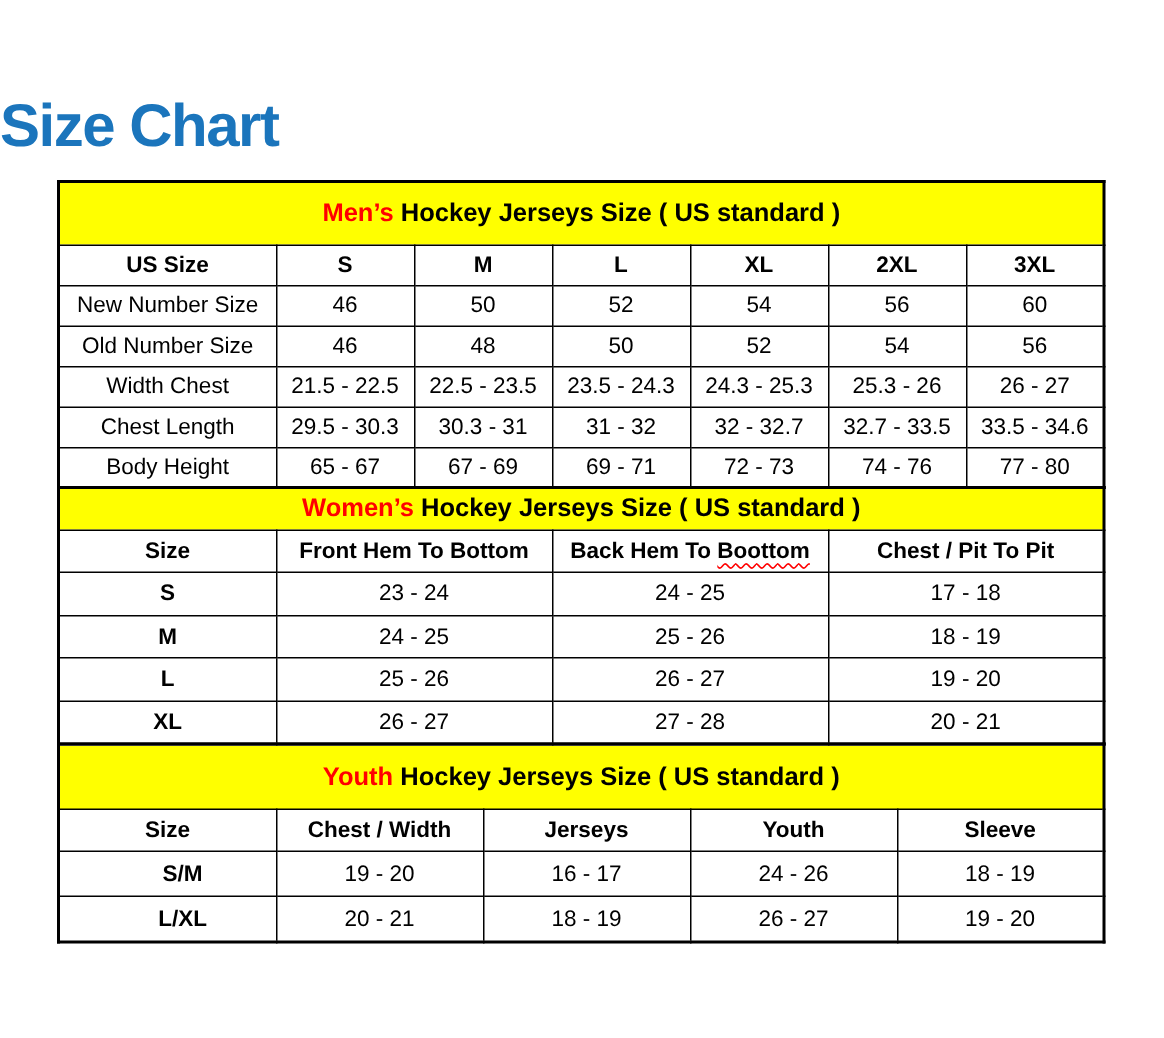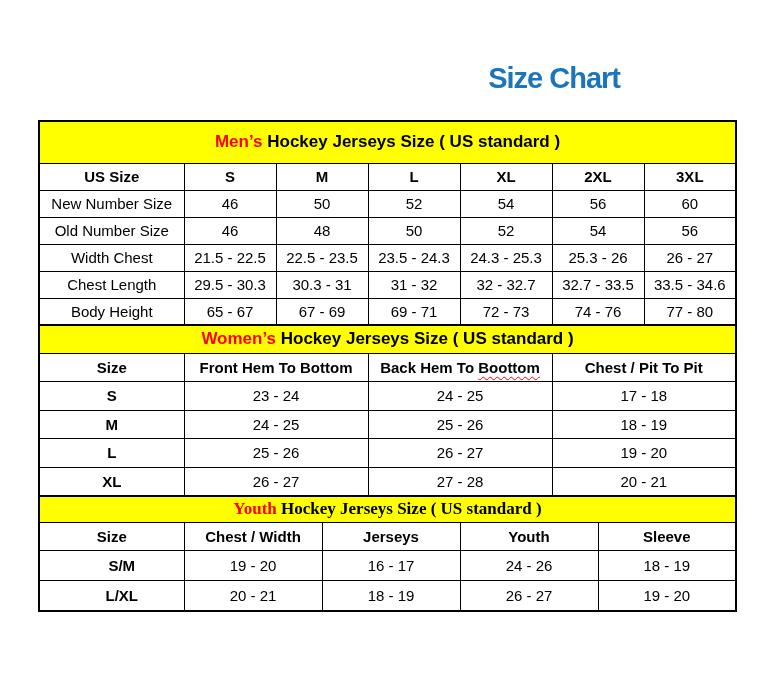--- a/index.html
+++ b/index.html
@@ -13,22 +13,22 @@
   html, body {
     margin: 0; padding: 0;
     width: 776px; height: 692px;
     background: var(--page-bg);
     font-family: "Liberation Sans", sans-serif;
     color: var(--text-black);
     overflow: hidden;
   }
   .title {
     position: absolute; top: 64px; left: 0; width: 620px;
-    text-align: right;
-    font-size: 29px; font-weight: 700; letter-spacing: -1px;
+    text-align: left;
+    font-size: 40px; font-weight: 700; letter-spacing: -1px;
     color: var(--title-blue);
     line-height: 1;
   }
   .chart {
     position: absolute; top: 120px; left: 38px; width: 697px;
   }
   table {
     width: 697px;
     border-collapse: collapse;
     table-layout: fixed;
@@ -49,21 +49,21 @@
     background: var(--band-yellow);
     font-size: 17px;
     font-weight: 700;
   }
   tr.band .hl { color: var(--accent-red); }
   
   .mens tr.band   { height: 42px; }
   .mens tr        { height: 27px; }
   .womens tr.band { height: 28px; }
   .womens tr      { height: 28.5px; }
-  .youth tr.band  { height: 27px; font-family: Liberation Serif, serif; }
+  .youth tr.band  { height: 44px; }
   .youth tr.hrow  { height: 28px; }
   .youth tr       { height: 30px; }
   
   .mens td.lbl   { font-weight: 400; }
   .womens td.lbl { font-weight: 700; }
   .youth td.lbl  { font-weight: 700; padding-left: 22px; }
   .sq {
     text-decoration: underline;
     text-decoration-style: wavy;
     text-decoration-color: var(--accent-red);

